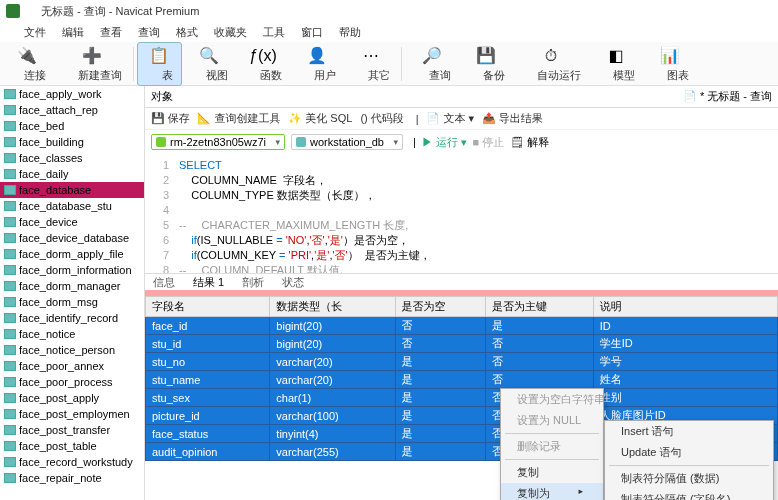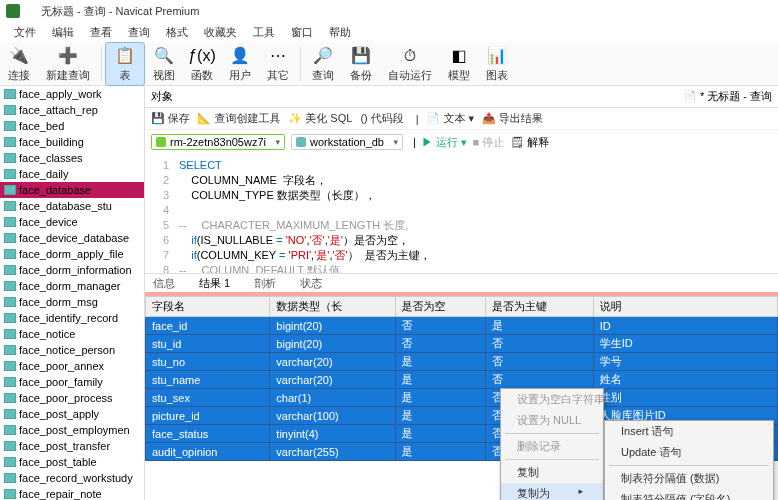--- a/index.html
+++ b/index.html
@@ -1,26 +1,26 @@
 <!DOCTYPE html>
 <html><head>
 <meta charset="utf-8">
 <style>
 * { margin: 0; padding: 0; box-sizing: border-box; font-family: "Microsoft YaHei", sans-serif; font-size: 11px; }
 body { width: 778px; height: 500px; background: #fff; overflow: hidden; position: relative; }
 .titlebar { height: 22px; display: flex; align-items: center; padding: 0 6px; background: #fff; gap: 16px; }
 .titlebar .ico { width: 14px; height: 14px; background: #2e7d32; border-radius: 2px; margin-right: 5px; }
 .titlebar span { color: #333; }
-.menubar { height: 20px; display: flex; align-items: center; padding: 0 7px; gap: 2px; }
+.menubar { height: 20px; display: flex; align-items: center; padding: 0 17px; gap: 2px; }
 .menubar span { padding: 2px 7px; color: #333; cursor: default; }
 .toolbar { height: 44px; display: flex; align-items: center; border-bottom: 1px solid #e0e0e0; background: #fafafa; }
 .tbtn { display: flex; flex-direction: column; align-items: center; padding: 2px 8px; gap: 1px; }
 .tbtn.active { background: #d0e7ff; border: 1px solid #8bc; border-radius: 3px; }
 .tico { width: 22px; height: 22px; display: flex; align-items: center; justify-content: center; font-size: 16px; }
-.tlbl { font-size: 11px; color: #333; }
+.tlbl { font-size: 11px; color: #333; margin-left: 16px; }
 .sep { width: 1px; height: 34px; background: #ddd; margin: 0 3px; }
 .main { display: flex; height: 414px; }
 .sidebar { width: 145px; border-right: 1px solid #ddd; overflow-y: auto; background: #fff; }
 .sitem { display: flex; align-items: center; padding: 1px 4px; height: 16px; white-space: nowrap; overflow: hidden; }
 .sitem.sel { background: #be185d; }
 .sico { width: 12px; height: 10px; background: #6bb; border: 1px solid #4a9; margin-right: 3px; flex-shrink: 0; }
 .content { flex: 1; display: flex; flex-direction: column; }
 .tabbar { height: 22px; display: flex; align-items: center; border-bottom: 1px solid #ddd; padding: 0 6px; gap: 12px; justify-content: space-between; }
 .tabbar .tab { display: flex; align-items: center; gap: 3px; }
 .subbar { height: 22px; display: flex; align-items: center; padding: 0 6px; gap: 8px; border-bottom: 1px solid #eee; }
@@ -29,21 +29,21 @@
 .dbbox { display: flex; align-items: center; border: 1px solid #ccc; padding: 1px 18px 1px 4px; border-radius: 2px; background: #fff; position: relative; }
 .dbbox::after { content: "▾"; position: absolute; right: 4px; font-size: 9px; color: #666; }
 .dbbox.green { border-color: #7c3; }
 .dico { width: 10px; height: 10px; border-radius: 2px; margin-right: 4px; }
 .sql { padding: 4px 6px; font-family: Consolas, monospace; font-size: 11px; line-height: 15px; background: #fff; border-bottom: 1px solid #ddd; height: 120px; overflow: hidden; }
 .sql .ln { display: flex; }
 .sql .num { width: 18px; color: #aaa; text-align: right; margin-right: 10px; }
 .sql .kw { color: #0070c0; }
 .sql .str { color: #c00; }
 .sql .cm { color: #999; }
-.rtabs { height: 22px; display: flex; align-items: center; padding: 0 8px; gap: 24px; border-bottom: 4px solid #fca5a5; }
+.rtabs { height: 22px; display: flex; align-items: center; padding: 0 8px; gap: 18px; border-bottom: 6px solid #fca5a5; }
 .rtabs span { color: #555; }
 .rtabs .active { color: #000; }
 .grid { font-size: 11px; }
 .grid table { border-collapse: collapse; width: 100%; }
 .grid th { background: #f0f0f0; border: 1px solid #ccc; padding: 2px 6px; text-align: left; font-weight: normal; }
 .grid td { background: #1878d8; color: #fff; border: 1px solid #2a5a9a; padding: 1px 6px; }
 .ctxmenu { position: absolute; background: #f4f4f4; border: 1px solid #aaa; box-shadow: 2px 2px 6px rgba(0,0,0,0.25); font-size: 11px; z-index: 10; }
 .ctxmenu .mi { padding: 3px 20px 3px 16px; white-space: nowrap; color: #333; }
 .ctxmenu .mi.dis { color: #999; }
 .ctxmenu .mi.hov { background: #d8e8f8; }
@@ -193,24 +193,20 @@
       <div class="sitem ">
         <div class="sico"></div>
         <span>face_notice_person</span>
       </div>
       <div class="sitem ">
         <div class="sico"></div>
         <span>face_poor_annex</span>
       </div>
       <div class="sitem ">
         <div class="sico"></div>
-        <span>face_poor_family</span>
-      </div>
-      <div class="sitem ">
-        <div class="sico"></div>
         <span>face_poor_process</span>
       </div>
       <div class="sitem ">
         <div class="sico"></div>
         <span>face_post_apply</span>
       </div>
       <div class="sitem ">
         <div class="sico"></div>
         <span>face_post_employmen</span>
       </div>

